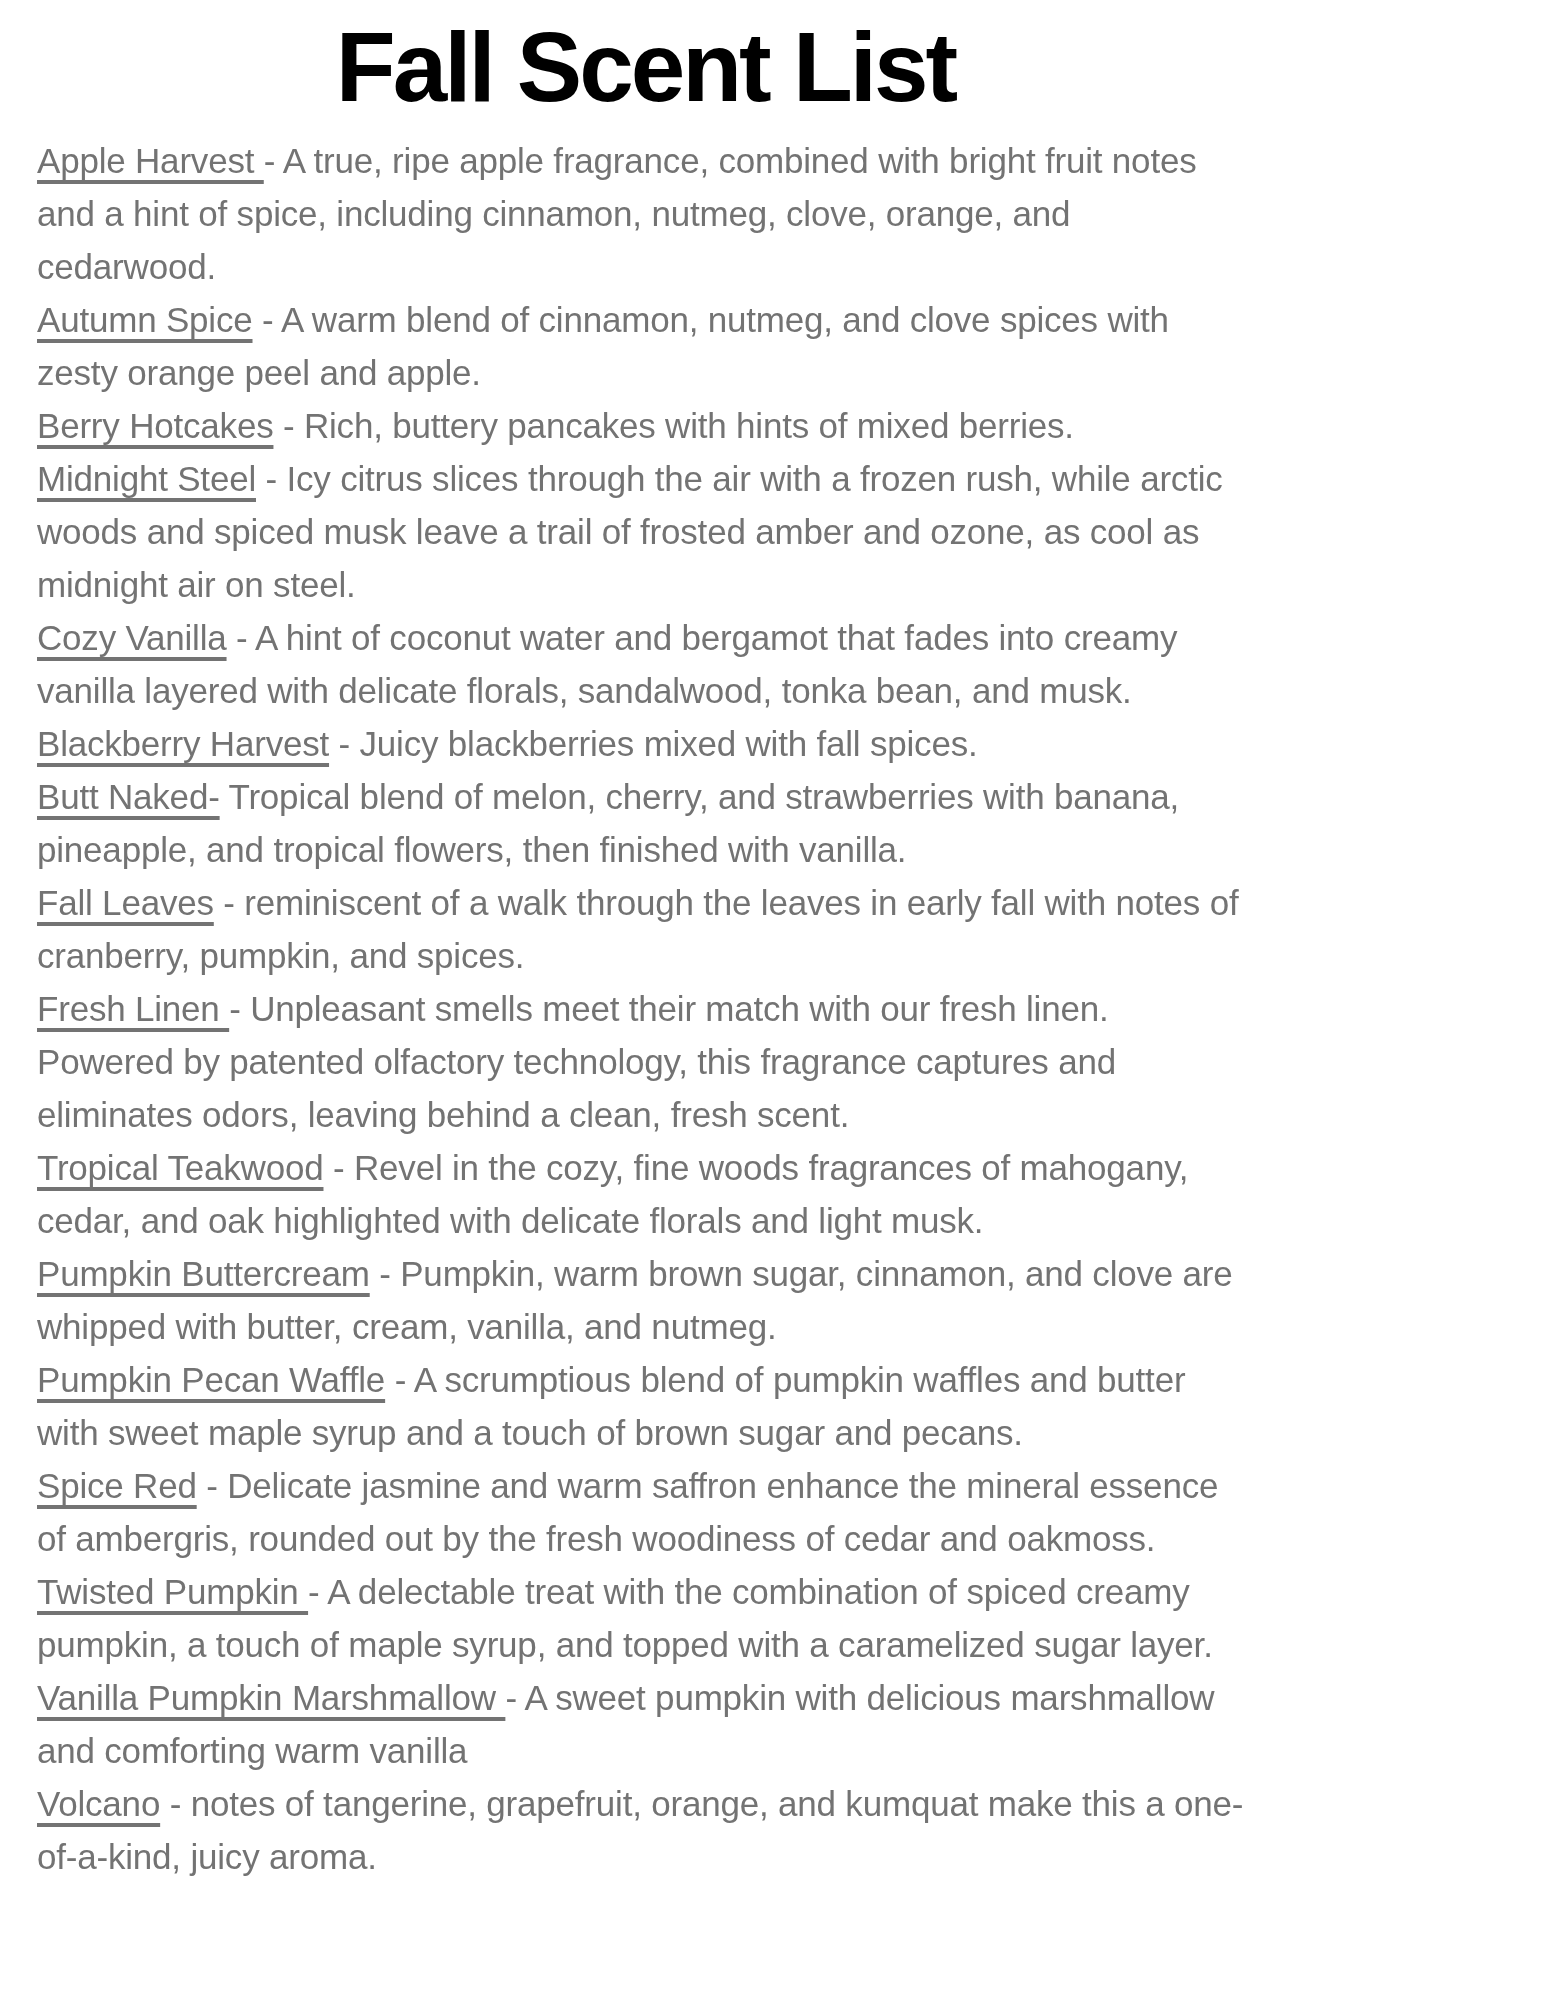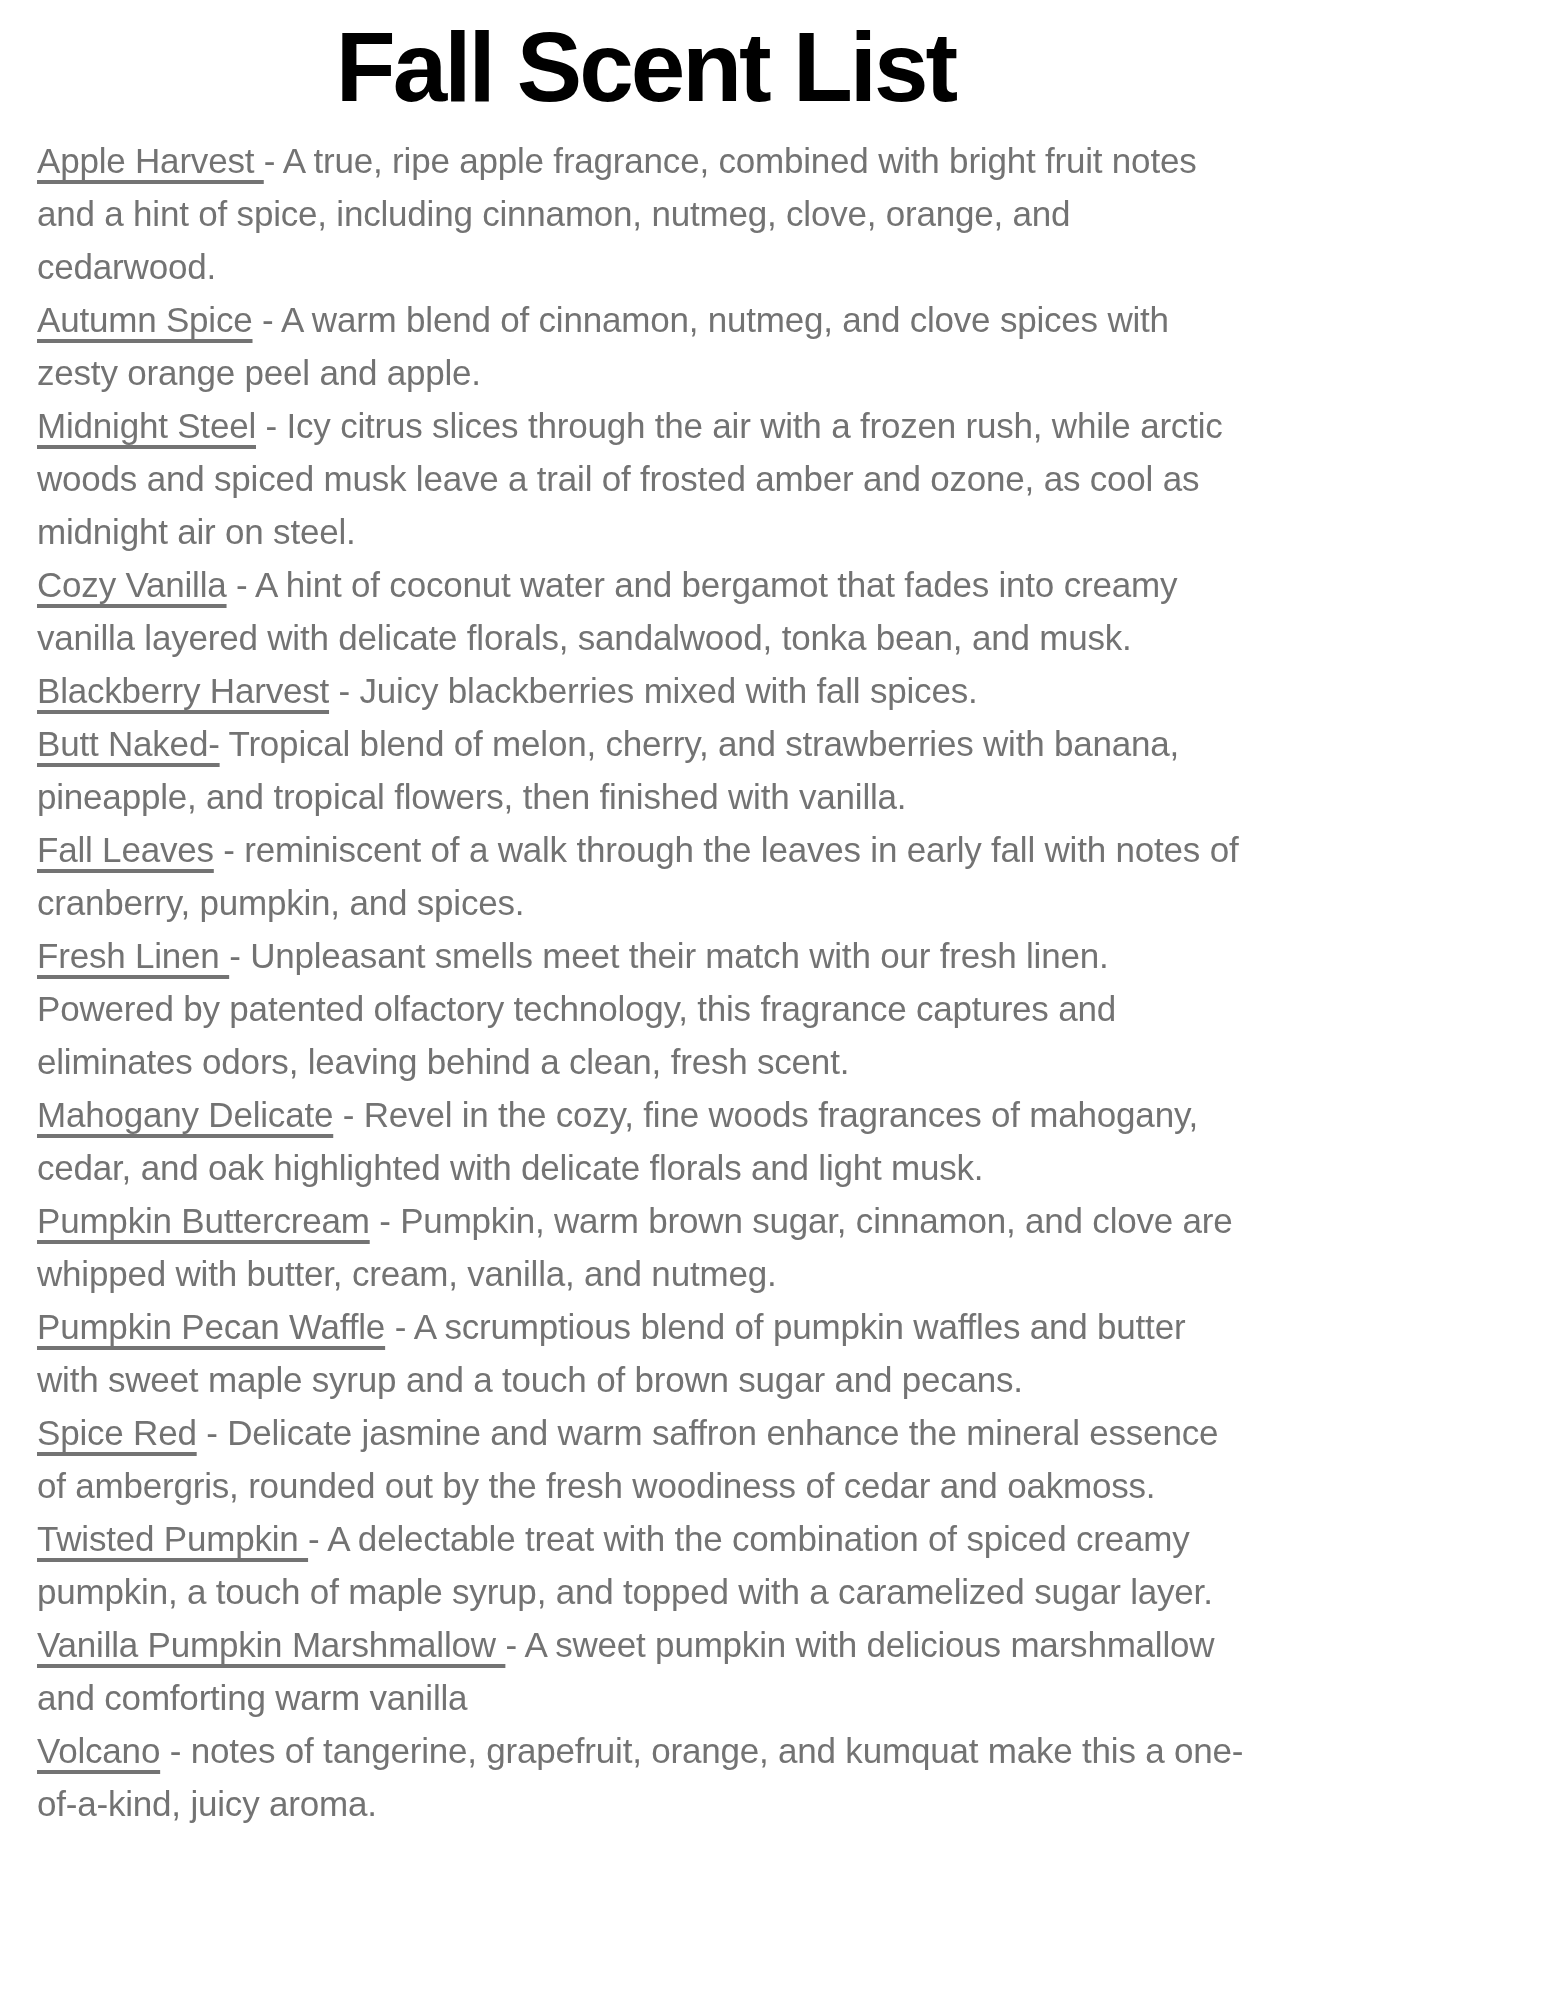--- a/index.html
+++ b/index.html
@@ -46,34 +46,35 @@
 </head>
 <body>
 
 <div class="doc">
   <h1 class="page-title">Fall Scent List</h1>
   <div class="scent-list" id="scent-list">
   <p class="scent-item"><span class="scent-name">Apple Harvest </span><span class="scent-desc">- A true, ripe apple fragrance, combined with bright fruit notes and a hint of spice, including cinnamon, nutmeg, clove, orange, and cedarwood.</span></p>
 
   <p class="scent-item"><span class="scent-name">Autumn Spice</span><span class="scent-desc"> - A warm blend of cinnamon, nutmeg, and clove spices with zesty orange peel and apple.</span></p>
 
+  <p class="scent-item"><span class="scent-name">Berry Hotcakes</span><span class="scent-desc"> - Rich, buttery pancakes with hints of mixed berries.</span></p>
 
   <p class="scent-item"><span class="scent-name">Midnight Steel</span><span class="scent-desc"> - Icy citrus slices through the air with a frozen rush, while arctic woods and spiced musk leave a trail of frosted amber and ozone, as cool as midnight air on steel.</span></p>
 
   <p class="scent-item"><span class="scent-name">Cozy Vanilla</span><span class="scent-desc"> - A hint of coconut water and bergamot that fades into creamy vanilla layered with delicate florals, sandalwood, tonka bean, and musk.</span></p>
 
   <p class="scent-item"><span class="scent-name">Blackberry Harvest</span><span class="scent-desc"> - Juicy blackberries mixed with fall spices.</span></p>
 
   <p class="scent-item"><span class="scent-name">Butt Naked-</span><span class="scent-desc"> Tropical blend of melon, cherry, and strawberries with banana, pineapple, and tropical flowers, then finished with vanilla.</span></p>
 
   <p class="scent-item"><span class="scent-name">Fall Leaves</span><span class="scent-desc"> - reminiscent of a walk through the leaves in early fall with notes of cranberry, pumpkin, and spices.</span></p>
 
   <p class="scent-item"><span class="scent-name">Fresh Linen </span><span class="scent-desc">- Unpleasant smells meet their match with our fresh linen. Powered by patented olfactory technology, this fragrance captures and eliminates odors, leaving behind a clean, fresh scent.</span></p>
 
-  <p class="scent-item"><span class="scent-name">Mahogany Delicate</span><span class="scent-desc"> - Revel in the cozy, fine woods fragrances of mahogany, cedar, and oak highlighted with delicate florals and light musk.</span></p>
+  <p class="scent-item"><span class="scent-name">Tropical Teakwood</span><span class="scent-desc"> - Revel in the cozy, fine woods fragrances of mahogany, cedar, and oak highlighted with delicate florals and light musk.</span></p>
 
   <p class="scent-item"><span class="scent-name">Pumpkin Buttercream</span><span class="scent-desc"> - Pumpkin, warm brown sugar, cinnamon, and clove are whipped with butter, cream, vanilla, and nutmeg.</span></p>
 
   <p class="scent-item"><span class="scent-name">Pumpkin Pecan Waffle</span><span class="scent-desc"> - A scrumptious blend of pumpkin waffles and butter with sweet maple syrup and a touch of brown sugar and pecans.</span></p>
 
   <p class="scent-item"><span class="scent-name">Spice Red</span><span class="scent-desc"> - Delicate jasmine and warm saffron enhance the mineral essence of ambergris, rounded out by the fresh woodiness of cedar and oakmoss.</span></p>
 
   <p class="scent-item"><span class="scent-name">Twisted Pumpkin </span><span class="scent-desc">- A delectable treat with the combination of spiced creamy pumpkin, a touch of maple syrup, and topped with a caramelized sugar layer.</span></p>
 
   <p class="scent-item"><span class="scent-name">Vanilla Pumpkin Marshmallow </span><span class="scent-desc">- A sweet pumpkin with delicious marshmallow and comforting warm vanilla</span></p>

